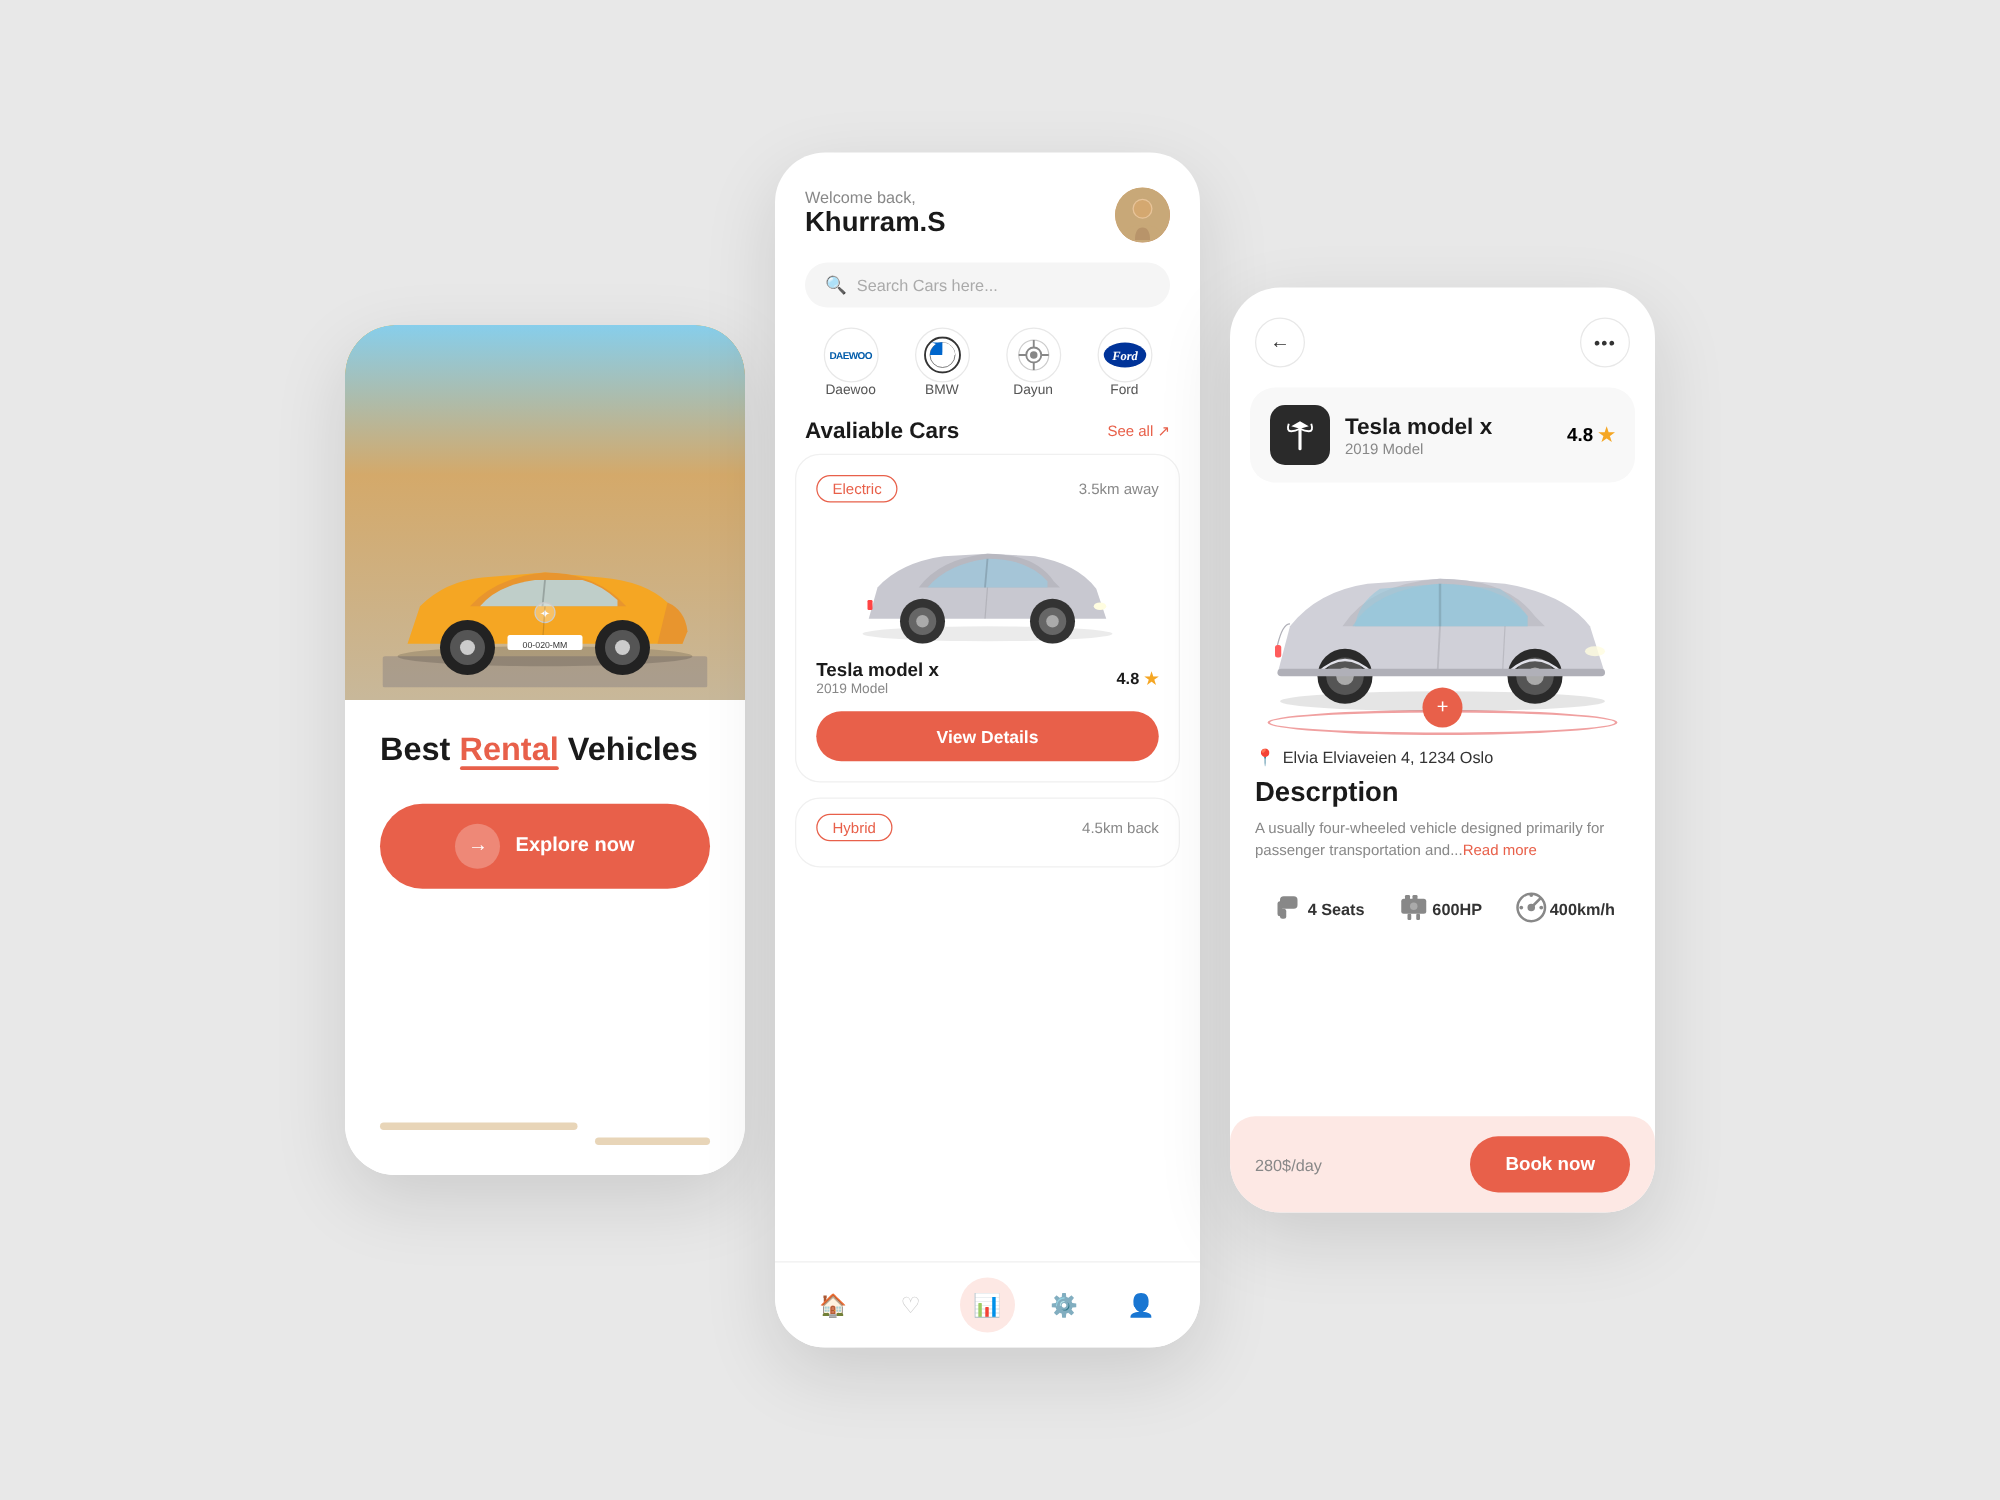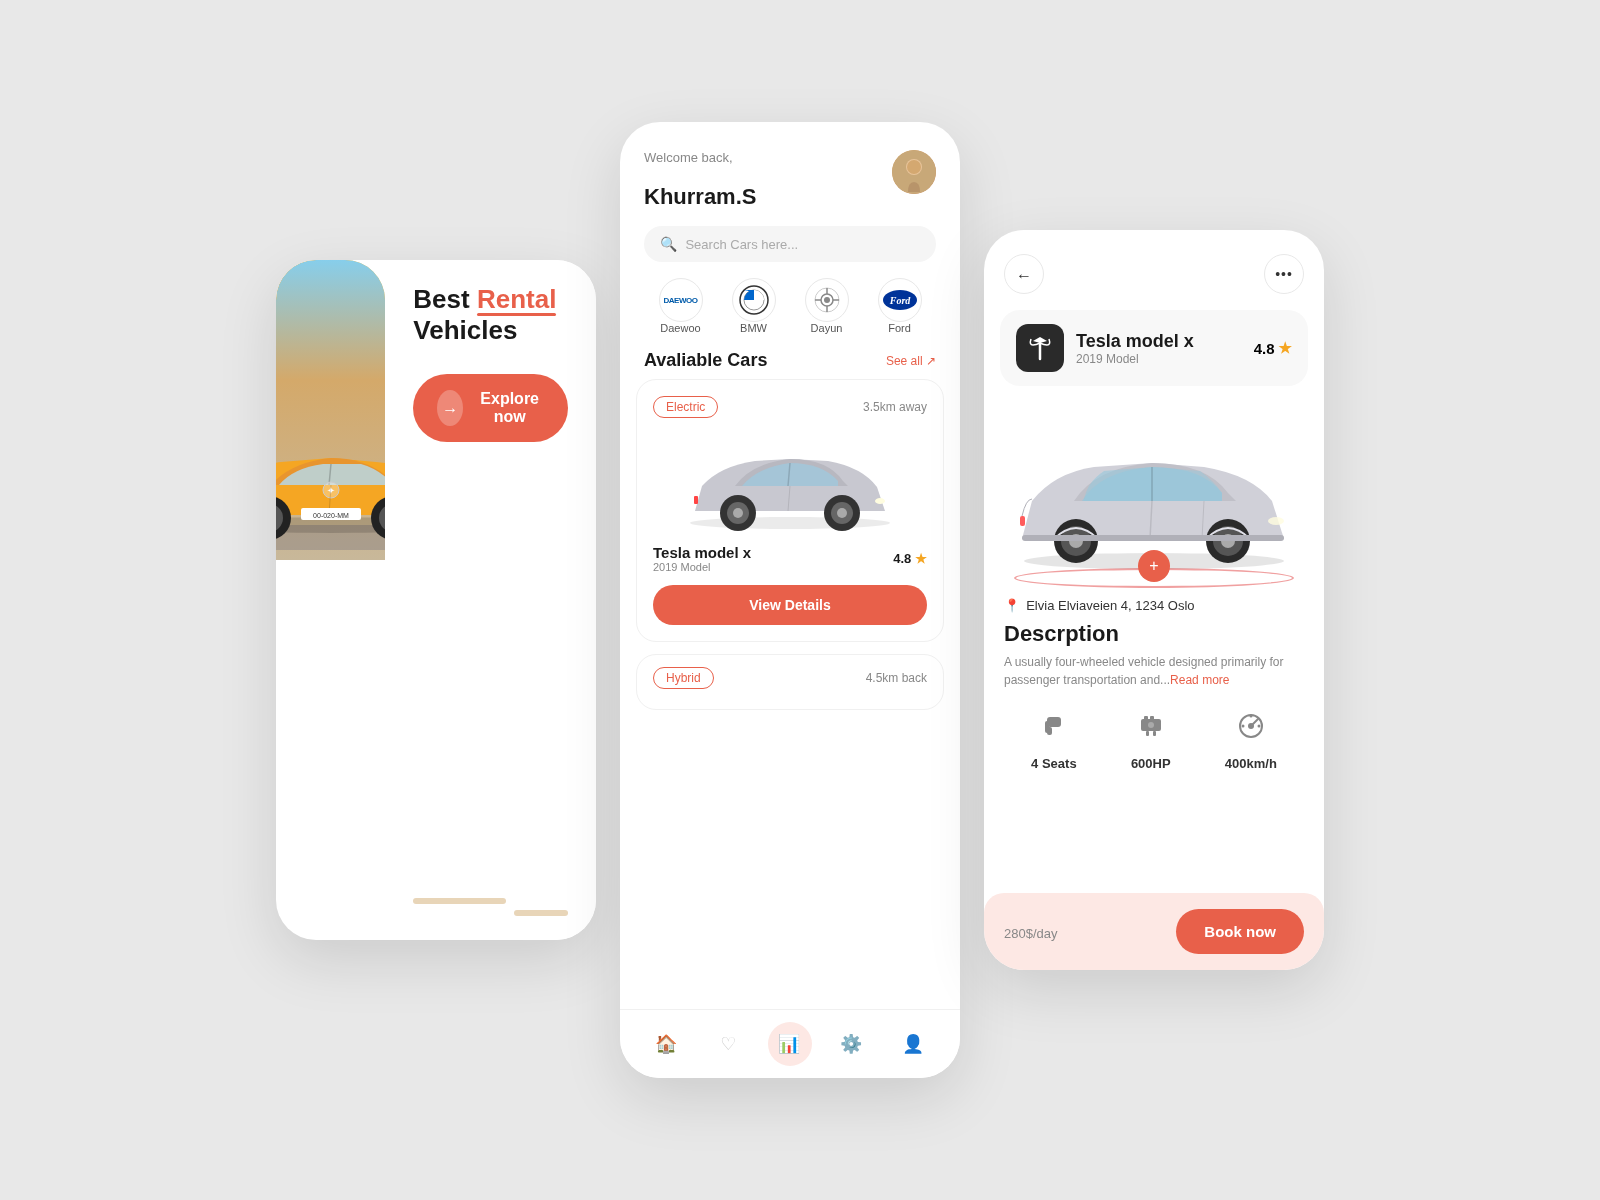--- a/index.html
+++ b/index.html
@@ -27,21 +27,21 @@
       overflow: hidden;
       box-shadow: 0 20px 60px rgba(0,0,0,0.12);
       position: relative;
     }
 
     
     .screen1 {
       width: 320px;
       height: 680px;
       display: flex;
-      flex-direction: row;
+      flex-direction: column;
     }
 
     .screen1-hero {
       width: 100%;
       height: 300px;
       background: linear-gradient(135deg, #f5a623 0%, #f0c040 30%, #e8952e 60%, #c8d4e8 100%);
       position: relative;
       overflow: hidden;
       border-radius: 40px 40px 0 0;
     }
@@ -160,21 +160,20 @@
 
     .welcome-text {
       font-size: 13px;
       color: #888;
     }
 
     .user-name {
       font-size: 22px;
       font-weight: 800;
       color: #1a1a1a;
-      margin-top: 19px;
     }
 
     .screen2-header-row {
       display: flex;
       justify-content: space-between;
       align-items: flex-start;
     }
 
     .avatar {
       width: 44px;
@@ -531,23 +530,23 @@
     .read-more { color: #e8604a; cursor: pointer; }
 
     .specs-row {
       display: flex;
       justify-content: space-around;
       padding: 8px 20px 16px;
     }
 
     .spec-item {
       display: flex;
-      flex-direction: column;
-      align-items: center;
-      gap: 11px;
+      flex-direction: row;
+      align-items: center;
+      gap: 0;
     }
 
     .spec-icon {
       font-size: 22px;
       color: #666;
     }
 
     .spec-value {
       font-size: 13px;
       font-weight: 600;

